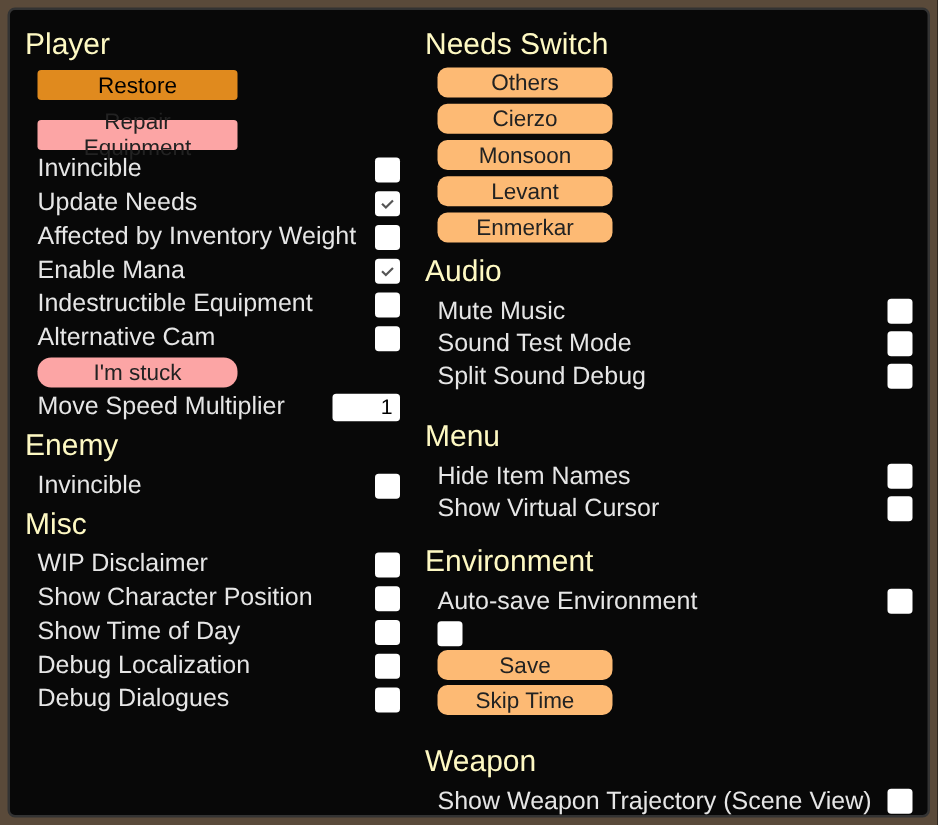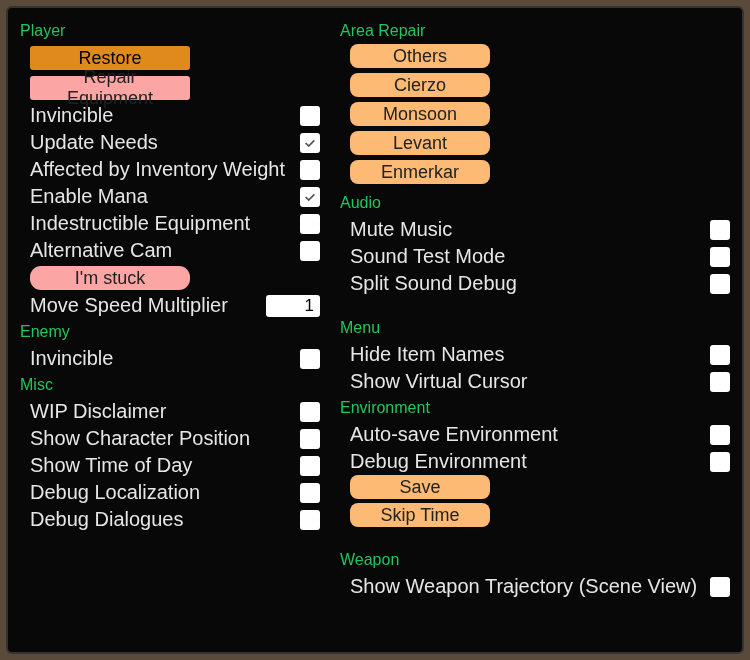--- a/index.html
+++ b/index.html
@@ -19,22 +19,22 @@
     overflow: hidden;
   }
   .col {
     display: flex;
     flex-direction: column;
   }
   .col.left { width: 300px; }
   .col.right { flex: 1; }
 
   .section-header {
-    color: #22c55e;
-    font-size: 16px;
+    color: #fef9c3;
+    font-size: 24px;
     font-weight: 400;
     padding: 4px 0 4px 0;
   }
   .row {
     display: flex;
     align-items: center;
     justify-content: space-between;
     padding: 2px 0 2px 10px;
     min-height: 26px;
   }
@@ -70,21 +70,21 @@
     align-items: center;
     justify-content: center;
     margin: 2px 0;
   }
   .btn.orange {
     background: #e08a1e;
     color: #000;
     border-radius: 3px;
   }
   .btn-group { padding-left: 10px; display:flex; flex-direction:column; gap:4px; }
-  .btn-group.tight { gap:2px; }
+  .btn-group.tight { gap:12px; }
 
   .num-input {
     width: 54px;
     height: 22px;
     background: #ffffff;
     border: none;
     border-radius: 3px;
     text-align: right;
     padding: 0 6px;
     font-size: 17px;
@@ -173,21 +173,21 @@
       <span class="check"></span>
     </div>
     <div class="row">
       <span class="label">Debug Dialogues</span>
       <span class="check"></span>
     </div>
   </div>
 
   <div class="col right">
 
-    <div class="section-header">Area Repair</div>
+    <div class="section-header">Needs Switch</div>
     <div class="btn-group pad-left" style="gap:5px">
       <button class="area-btn">Others</button>
       <button class="area-btn">Cierzo</button>
       <button class="area-btn">Monsoon</button>
       <button class="area-btn">Levant</button>
       <button class="area-btn">Enmerkar</button>
     </div>
 
     <div class="section-header" style="margin-top:6px">Audio</div>
     <div class="row">
@@ -206,27 +206,26 @@
     <div class="section-header" style="margin-top:18px">Menu</div>
     <div class="row">
       <span class="label">Hide Item Names</span>
       <span class="check"></span>
     </div>
     <div class="row">
       <span class="label">Show Virtual Cursor</span>
       <span class="check"></span>
     </div>
 
-    <div class="section-header" style="margin-top:0">Environment</div>
+    <div class="section-header" style="margin-top:12px">Environment</div>
     <div class="row">
       <span class="label">Auto-save Environment</span>
       <span class="check"></span>
     </div>
     <div class="row">
-      <span class="label">Debug Environment</span>
       <span class="check"></span>
     </div>
     <div class="btn-group pad-left" style="gap:4px">
       <button class="area-btn">Save</button>
       <button class="area-btn">Skip Time</button>
     </div>
 
     <div class="section-header" style="margin-top:20px">Weapon</div>
     <div class="row">
       <span class="label">Show Weapon Trajectory (Scene View)</span>

